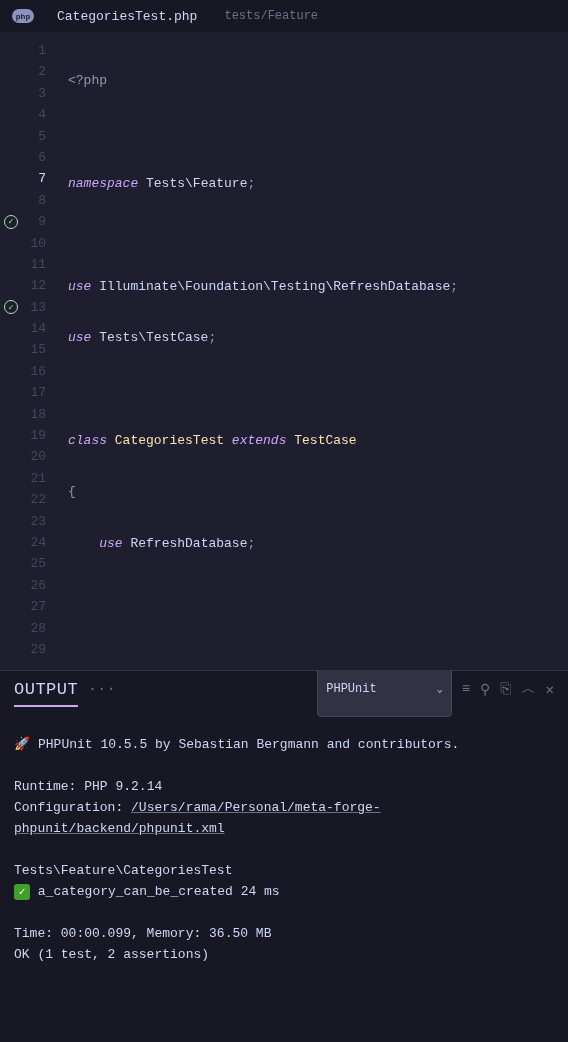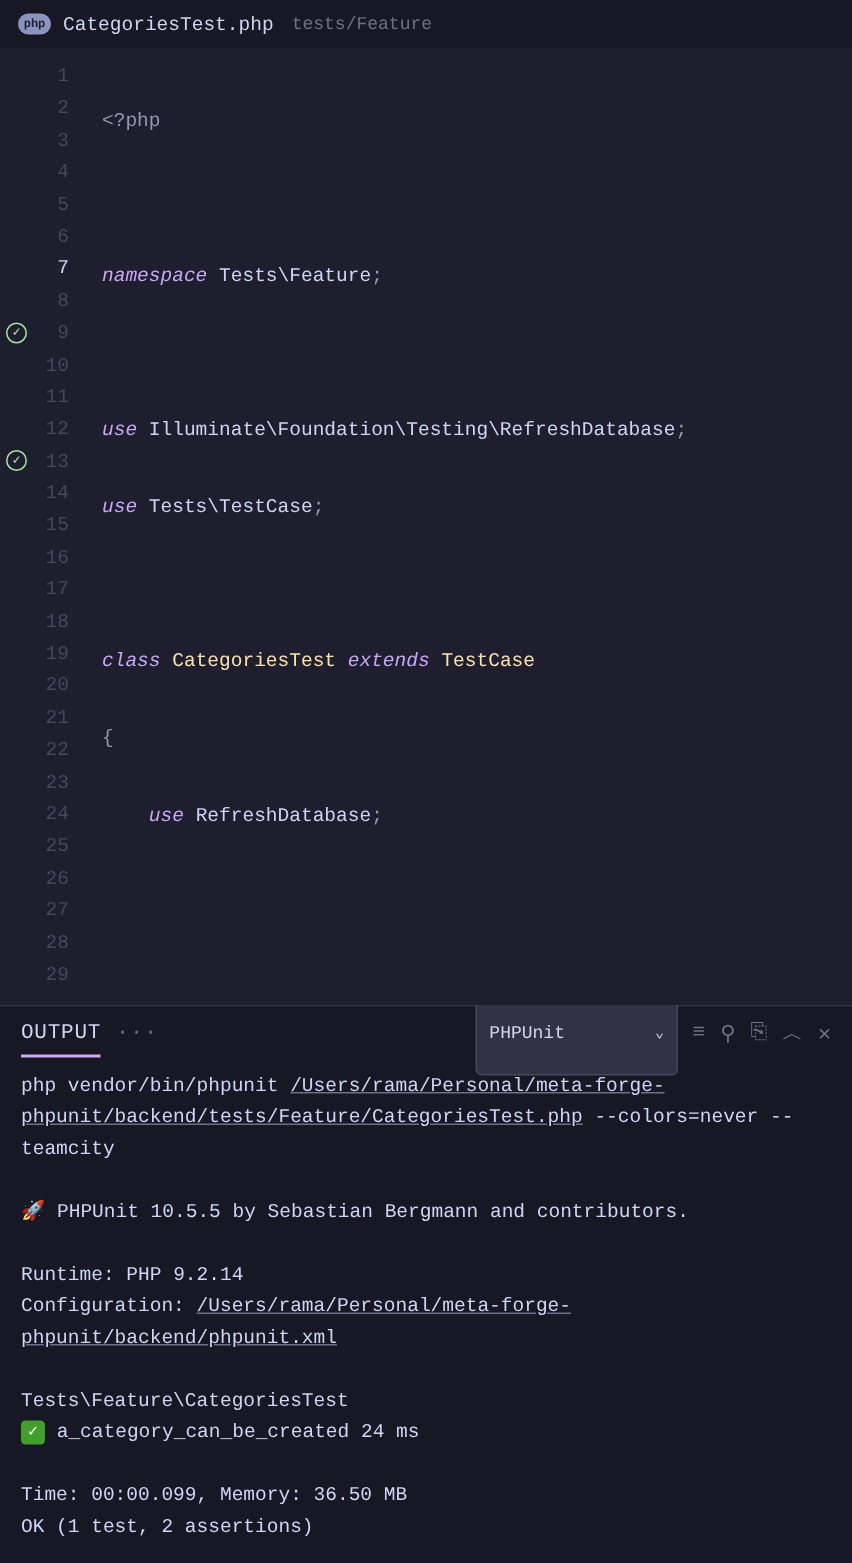--- a/index.html
+++ b/index.html
@@ -13,21 +13,21 @@
       overflow: hidden;
       display: flex;
       flex-direction: column;
     }
     .tab-bar {
       background: #181825;
       display: flex;
       align-items: center;
       padding: 4px 12px;
       height: 32px;
-      gap: 8px;
+      gap: 23px;
     }
     .php-icon {
       width: 22px;
       height: 14px;
       background: #8993be;
       border-radius: 7px;
       display: flex;
       align-items: center;
       justify-content: center;
       font-size: 8px;
@@ -103,21 +103,21 @@
     }
     .panel-header {
       display: flex;
       align-items: center;
       padding: 6px 14px;
       height: 36px;
       gap: 10px;
     }
     .panel-tab {
       color: #cdd6f4;
-      font-size: 14px;
+      font-size: 17px;
       letter-spacing: 0.5px;
       padding-bottom: 6px;
       border-bottom: 2px solid #cba6f7;
       margin-bottom: -8px;
     }
     .panel-dots { color: #6c7086; font-size: 14px; letter-spacing: 1px; }
     .panel-spacer { flex: 1; }
     .dropdown {
       background: #313244;
       border: 1px solid #45475a;
@@ -273,21 +273,20 @@
     </div>
     <div class="panel-icons">
       <span>≡</span>
       <span>⚲</span>
       <span>⎘</span>
       <span>︿</span>
       <span>✕</span>
     </div>
   </div>
   <div class="panel-body">
-    <div><span>php vendor/bin/phpunit </span><span class="underline">/Users/rama/Personal/meta-forge-phpunit/backend/tests/Feature/CategoriesTest.php</span><span> --colors=never --teamcity</span></div>
     <div>&nbsp;</div>
     <div><span>🚀</span><span> PHPUnit 10.5.5 by Sebastian Bergmann and contributors.</span></div>
     <div>&nbsp;</div>
     <div><span>Runtime:       </span><span>PHP 9.2.14</span></div>
     <div><span>Configuration: </span><span class="underline">/Users/rama/Personal/meta-forge-phpunit/backend/phpunit.xml</span></div>
     <div>&nbsp;</div>
     <div>Tests\Feature\CategoriesTest</div>
     <div>  <span class="pass-badge">✓</span><span> a_category_can_be_created 24 ms</span></div>
     <div>&nbsp;</div>
     <div>Time: 00:00.099, Memory: 36.50 MB</div>

